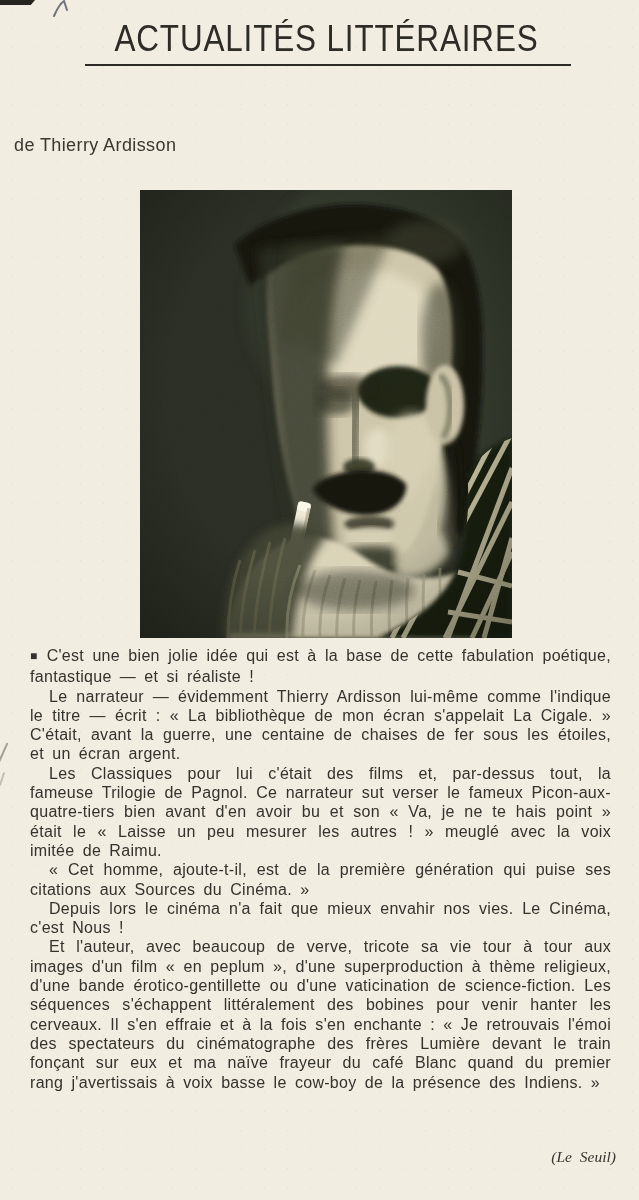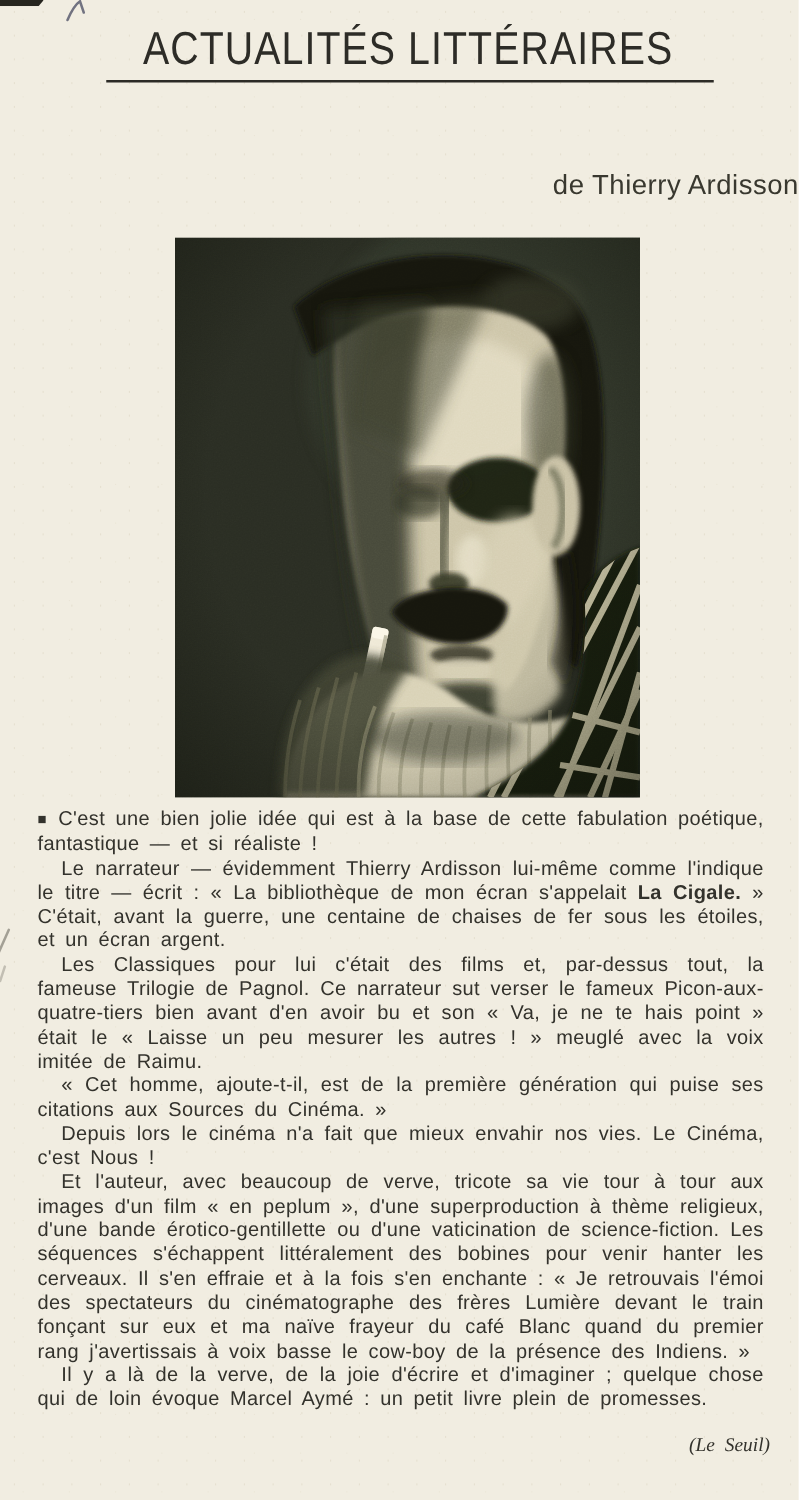--- a/index.html
+++ b/index.html
@@ -36,36 +36,36 @@
     position:absolute;top:64px;left:71px;width:486px;height:2px;
     background:#2c2b26;
   }
   .book-title{
     position:absolute;top:103px;left:0;width:625px;margin:0;
     text-align:center;font-size:21px;line-height:1.1;font-weight:700;
     letter-spacing:.6px;color:#2e2d28;
   }
   .byline{
     position:absolute;top:135px;left:0;width:625px;
-    text-align:right;font-size:22px;letter-spacing:.4px;color:#39382f;
+    text-align:left;font-size:18px;letter-spacing:.4px;color:#39382f;
   }
   .photo{
     position:absolute;left:126px;top:190px;width:372px;height:448px;margin:0;
     box-shadow:0 0 0 1px rgba(40,42,30,.25) inset;
   }
   .body-text{
     position:absolute;top:646px;left:16px;width:581px;
     font-size:16px;line-height:19.3px;
     text-align:justify;
     letter-spacing:.3px;word-spacing:3.5px;
     color:#33322c;
   }
   .body-text p{margin:0;}
   .body-text p.ind{text-indent:19px;}
-  .body-text b{font-weight:700;}
+  .body-text b{font-weight:400;}
   .bullet{font-size:12px;margin-right:9px;position:relative;top:-1px;}
   .publisher{
     position:absolute;top:1148px;right:23px;
     font-family:"Liberation Serif", serif;font-style:italic;
     font-size:15.5px;word-spacing:4px;color:#33322c;margin-left:48px;
   }
   .reviewer{
     position:absolute;top:1165px;right:42px;
     font-family:"DejaVu Serif", serif;font-style:italic;font-weight:700;
     font-size:23px;letter-spacing:1.2px;word-spacing:6px;color:#28271f;
@@ -196,19 +196,18 @@
       </svg>
     </figure>
 
     <section class="body-text">
       <p><span class="bullet">■</span><span>C'est une bien jolie idée qui est à la base de cette fabulation poétique, fantastique — et si réaliste !</span></p>
       <p class="ind"><span>Le narrateur — évidemment Thierry Ardisson lui-même comme l'indique le titre — écrit : « La bibliothèque de mon écran s'appelait </span><b>La Cigale.</b><span> » C'était, avant la guerre, une centaine de chaises de fer sous les étoiles, et un écran argent.</span></p>
       <p class="ind">Les Classiques pour lui c'était des films et, par-dessus tout, la fameuse Trilogie de Pagnol. Ce narrateur sut verser le fameux Picon-aux-quatre-tiers bien avant d'en avoir bu et son « Va, je ne te hais point » était le « Laisse un peu mesurer les autres ! » meuglé avec la voix imitée de Raimu.</p>
       <p class="ind">« Cet homme, ajoute-t-il, est de la première génération qui puise ses citations aux Sources du Cinéma. »</p>
       <p class="ind">Depuis lors le cinéma n'a fait que mieux envahir nos vies. Le Cinéma, c'est Nous !</p>
       <p class="ind">Et l'auteur, avec beaucoup de verve, tricote sa vie tour à tour aux images d'un film « en peplum », d'une superproduction à thème religieux, d'une bande érotico-gentillette ou d'une vaticination de science-fiction. Les séquences s'échappent littéralement des bobines pour venir hanter les cerveaux. Il s'en effraie et à la fois s'en enchante : « Je retrouvais l'émoi des spectateurs du cinématographe des frères Lumière devant le train fonçant sur eux et ma naïve frayeur du café Blanc quand du premier rang j'avertissais à voix basse le cow-boy de la présence des Indiens. »</p>
-      <p class="ind">Il y a là de la verve, de la joie d'écrire et d'imaginer ; quelque chose qui de loin évoque Marcel Aymé : un petit livre plein de promesses.</p>
     </section>
 
     <div class="publisher">(Le Seuil)</div>
 
   </div>
 </div>
 
 </body></html>

